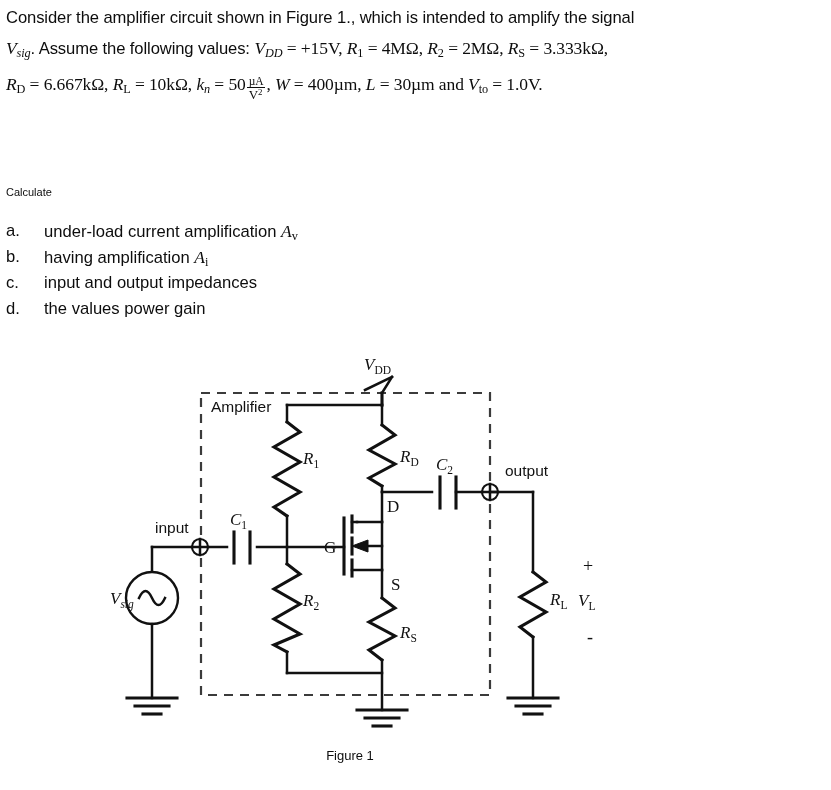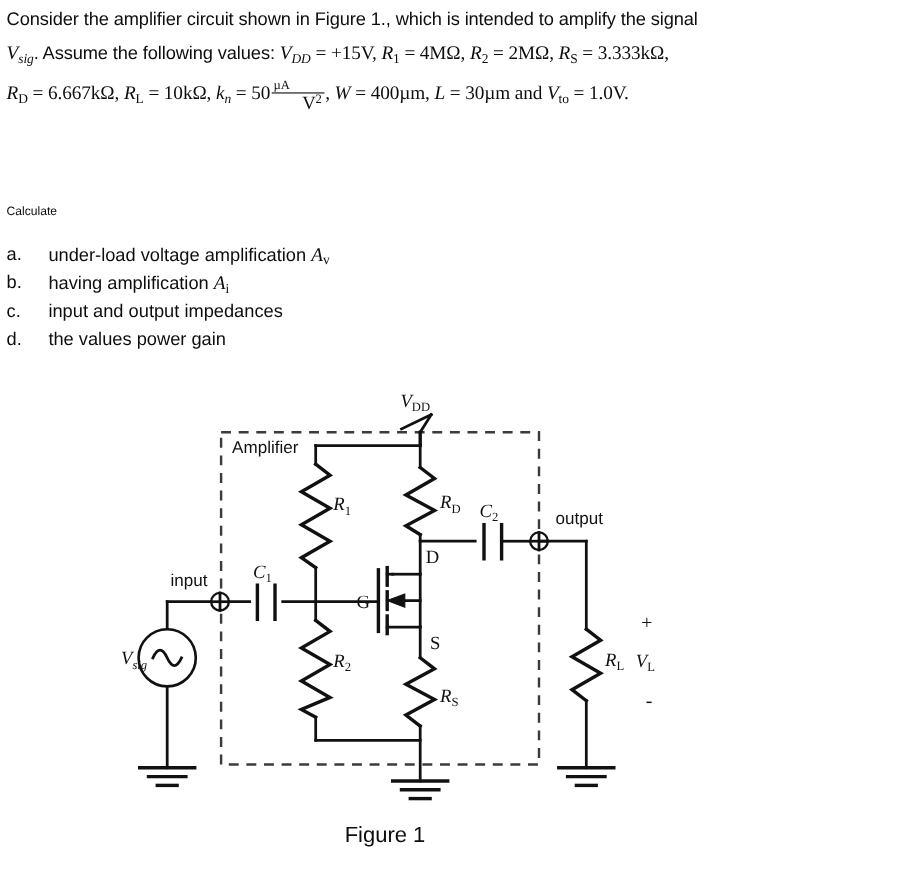--- a/index.html
+++ b/index.html
@@ -68,23 +68,22 @@
     margin: 0 1px;
   }
   .frac .num {
     display: block;
     font-size: 11.5px;
     padding: 0 2px;
     border-bottom: 1.1px solid #0d0d0d;
   }
   .frac .den {
     display: block;
-    font-size: 17px;
+    font-size: 13px;
     padding: 0 2px;
-    margin-left: 26px;
   }
 
   
   .calc-word {
     position: absolute;
     left: 6px;
     top: 186px;
     font-size: 11px;
   }
   .qlist {
@@ -110,21 +109,21 @@
     top: 350px;
     width: 831px;
     height: 440px;
   }
   .fig-caption {
     position: absolute;
     left: 0;
     top: 398px;
     width: 700px;
     text-align: center;
-    font-size: 20px;
+    font-size: 13px;
   }
   svg { display: block; }
   .w  { stroke: #111111; stroke-width: 2.5px; fill: none; stroke-linecap: square; stroke-linejoin: miter; }
   .w3 { stroke: #111111; stroke-width: 3.1px; fill: none; stroke-linecap: square; stroke-linejoin: miter; }
   .dash {
     stroke: #3b3b3b;
     stroke-width: 2.2px;
     fill: none;
     stroke-dasharray: 9 7;
   }
@@ -192,21 +191,21 @@
       <span class="mi"><span>R</span><span class="sub-up">D</span></span><span class="op"> = 6.667kΩ,  </span><span class="mi"><span>R</span><span class="sub-up">L</span></span><span class="op"> = 10kΩ,  </span><span class="mi"><span>k</span><span class="sub">n</span></span><span class="op"> = 50</span><span class="frac"><span class="num">µA</span><span class="den"><span>V</span><span class="sup">2</span></span></span><span class="op">,  </span><span class="mi">W</span><span class="op"> = 400µm,  </span><span class="mi">L</span><span class="op"> = 30µm  and  </span><span class="mi"><span>V</span><span class="sub-up">to</span></span><span class="op"> = 1.0V.</span>
     </div>
 
   </div>
 
   <div class="calc-word">Calculate</div>
 
   <div class="qlist">
     <div class="qrow">
       <span class="qmark">a.</span>
-      <span class="qtext"><span>under-load voltage amplification </span><span class="mi"><span>A</span><span class="sub-up">v</span></span></span>
+      <span class="qtext"><span>under-load current amplification </span><span class="mi"><span>A</span><span class="sub-up">v</span></span></span>
     </div>
     <div class="qrow">
       <span class="qmark">b.</span>
       <span class="qtext"><span>having amplification </span><span class="mi"><span>A</span><span class="sub-up">i</span></span></span>
     </div>
     <div class="qrow">
       <span class="qmark">c.</span>
       <span class="qtext">input and output impedances</span>
     </div>
     <div class="qrow">

